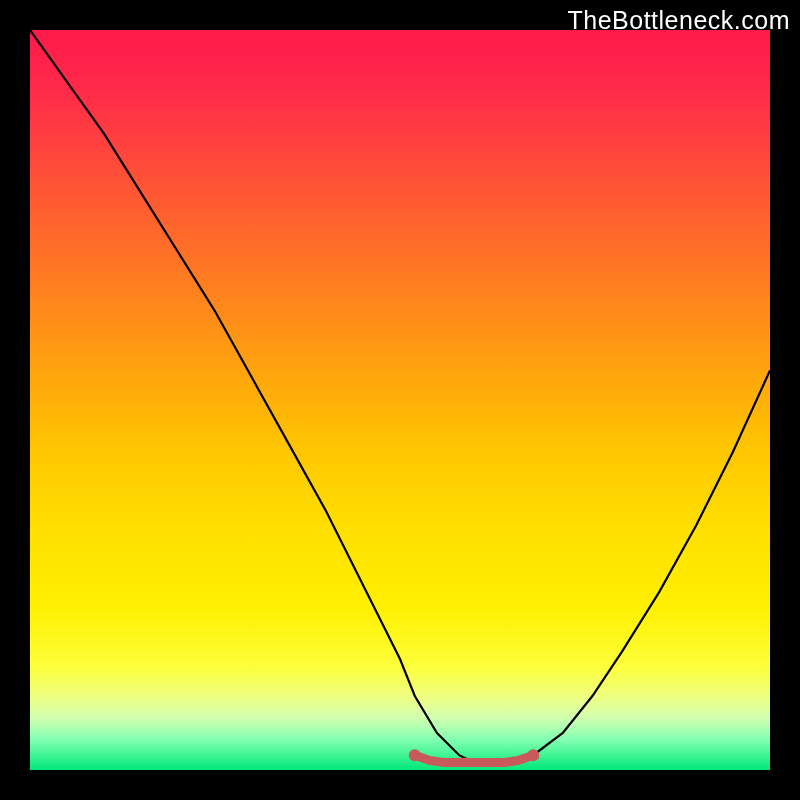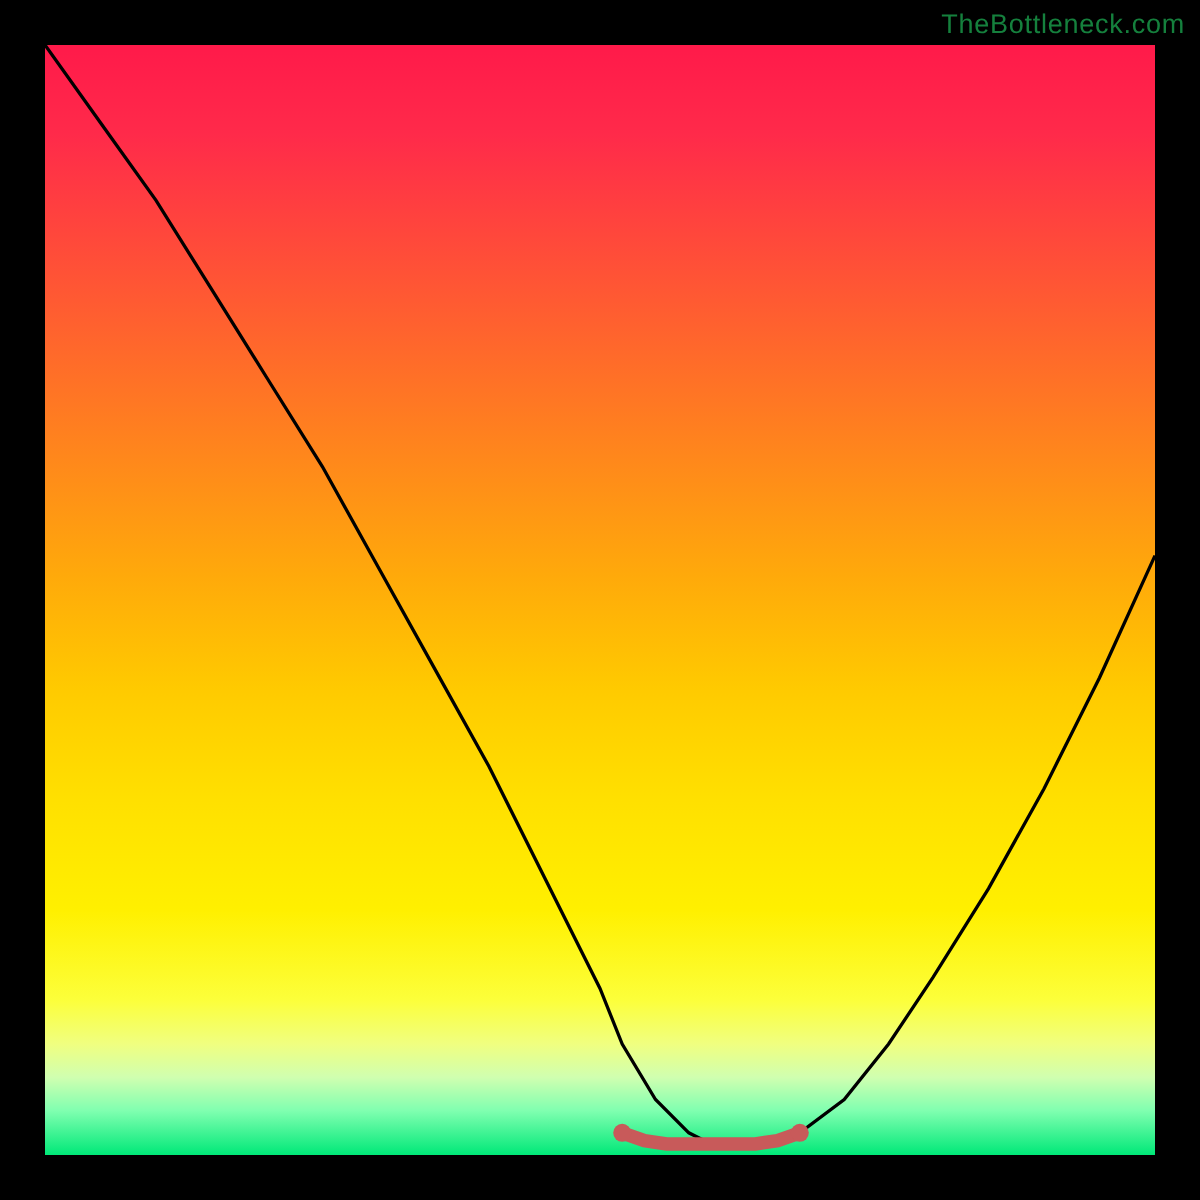--- a/index.html
+++ b/index.html
@@ -43,22 +43,22 @@
     position: absolute;
     left: 0;
     top: 0;
     width: 740px;
     height: 740px;
   }
   .watermark {
     position: absolute;
     top: 6px;
     right: 10px;
-    color: #15803d;
-    font-size: 18px;
+    color: #ffffff;
+    font-size: 25px;
     font-weight: 500;
     letter-spacing: 0.5px;
     margin-left: 44px;
   }
 </style>
 </head>
 <body>
 
 <div class="chart-container">
 

